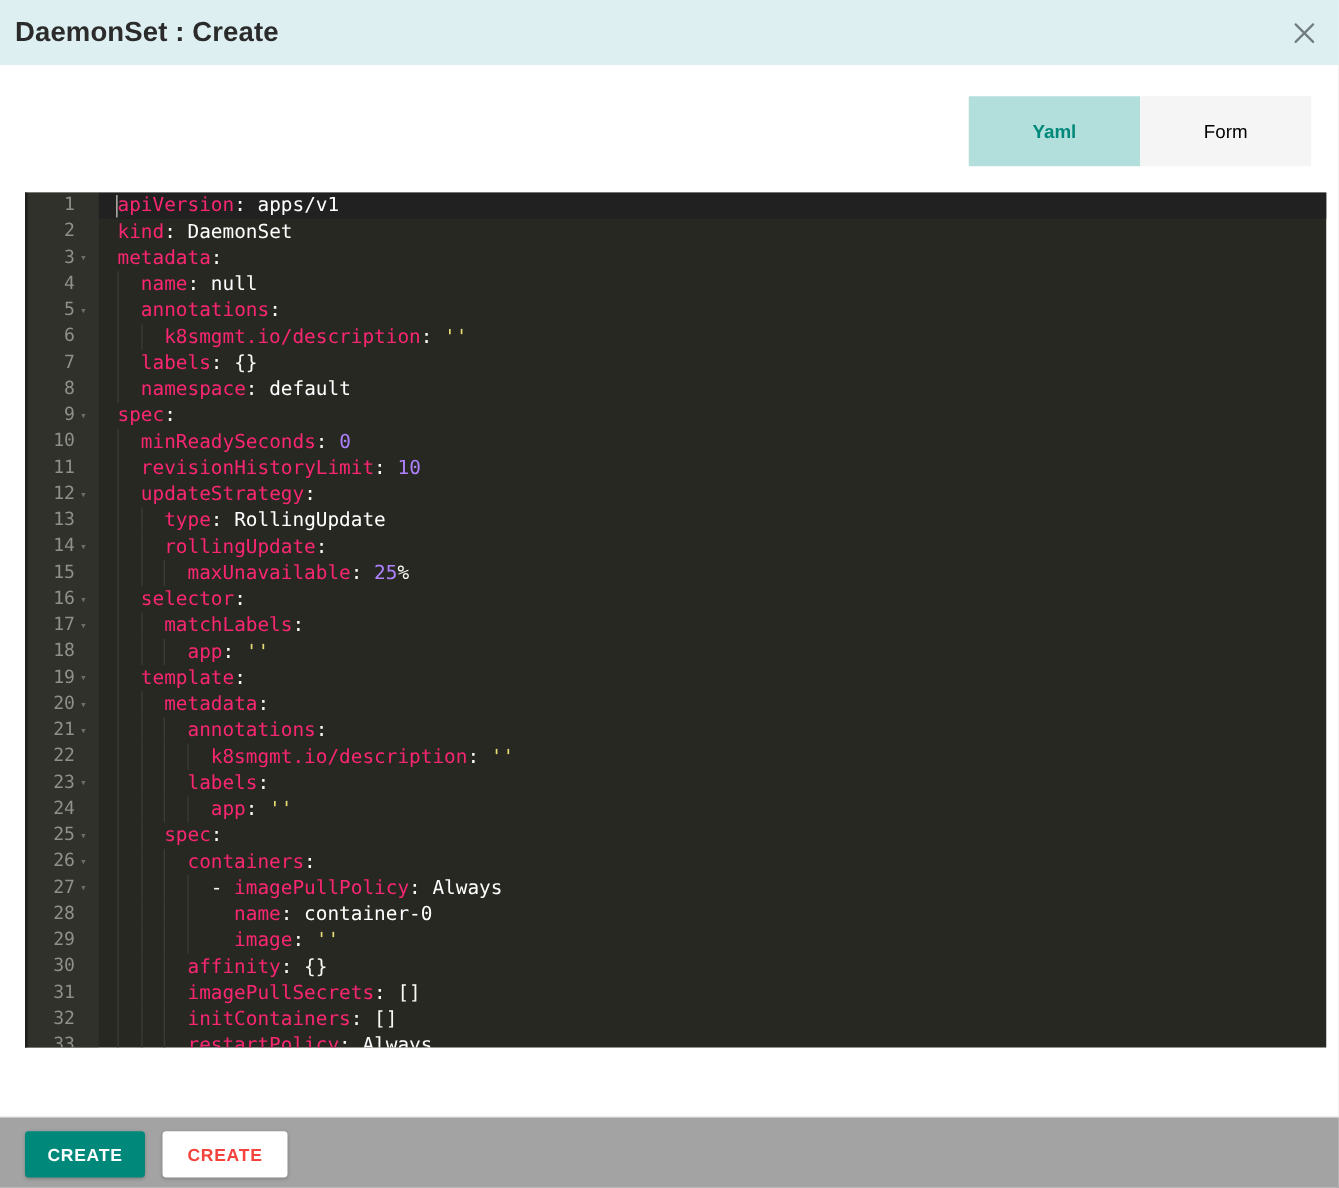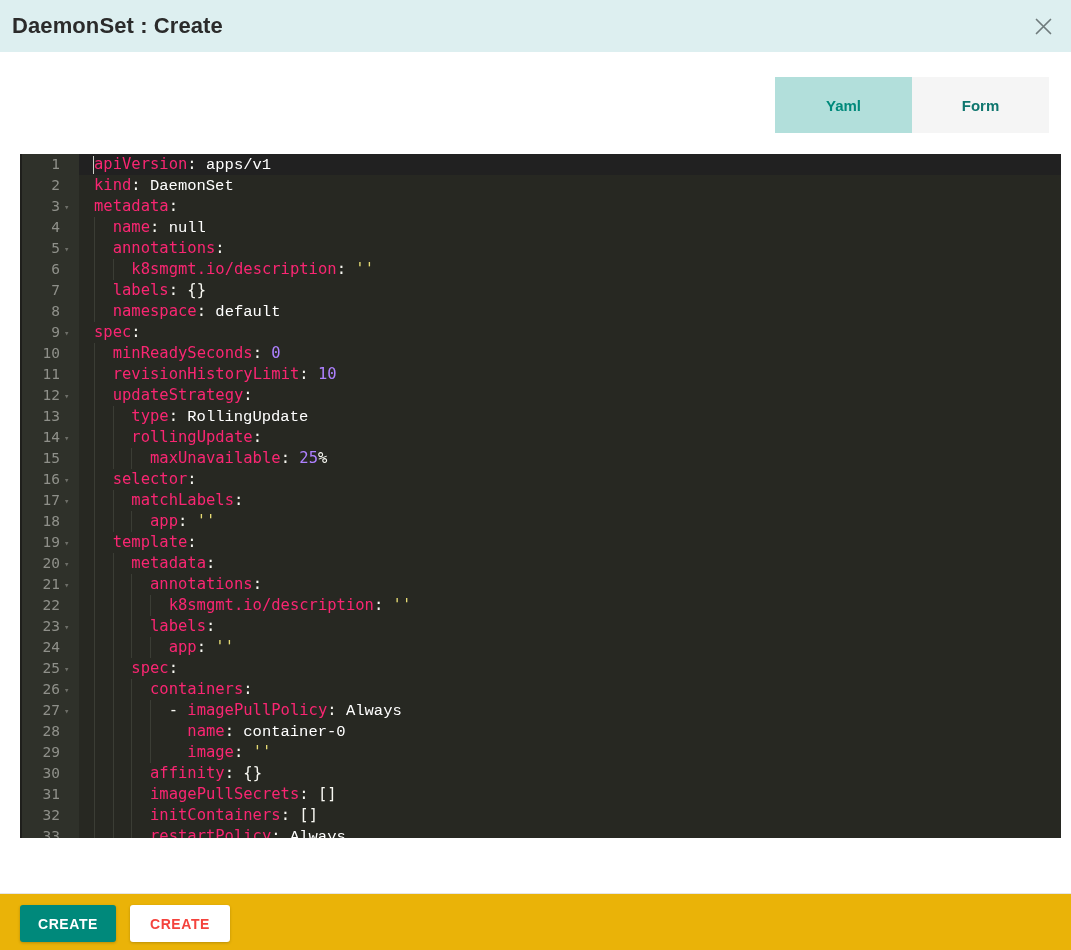--- a/index.html
+++ b/index.html
@@ -52,22 +52,22 @@
     border: none;
     font-family: "Liberation Sans", sans-serif;
   }
   .tab.active {
     background: #b2dfdb;
     color: #00897b;
     font-weight: bold;
   }
   .tab.inactive {
     background: #f5f5f5;
-    color: #0f766e;
-    font-weight: bold;
+    color: #000000;
+    font-weight: normal;
   }
 
   
   #editor-wrap {
     position: absolute;
     left: 20px; top: 154px;
     width: 1041px; height: 684px;
     overflow: hidden;
     background: #272822;
     border-left: 2px solid #1f1f1c;
@@ -136,38 +136,38 @@
   }
   .cursor {
     position: absolute;
     left: 71px; top: 2px;
     width: 1px; height: 18px;
     background: #cfd0c8;
     z-index: 4;
   }
   
   .t-key  { color: #f92672; }
-  .t-val  { color: #ffffff; font-family: Liberation Mono, monospace; }
+  .t-val  { color: #ffffff; }
   .t-str  { color: #e6db74; }
   .t-num  { color: #ae81ff; }
   .t-pun  { color: #f8f8f2; }
   .t-dash { color: #f8f8f2; }
 
   
   #footer-divider {
     position: absolute;
     left: 0; top: 893px;
     width: 1071px; height: 1px;
     background: #e6e6e6;
   }
   #footer {
     position: absolute;
     left: 0; top: 894px;
     width: 1071px; height: 56px;
-    background: #eab308;
+    background: #a3a3a3;
   }
   #create-button {
     position: absolute;
     left: 20px; top: 11px;
     width: 96px; height: 37px;
     background: #00897b;
     color: #ffffff;
     border: none; border-radius: 3px;
     font-size: 14px; font-weight: bold;
     letter-spacing: 0.6px;

